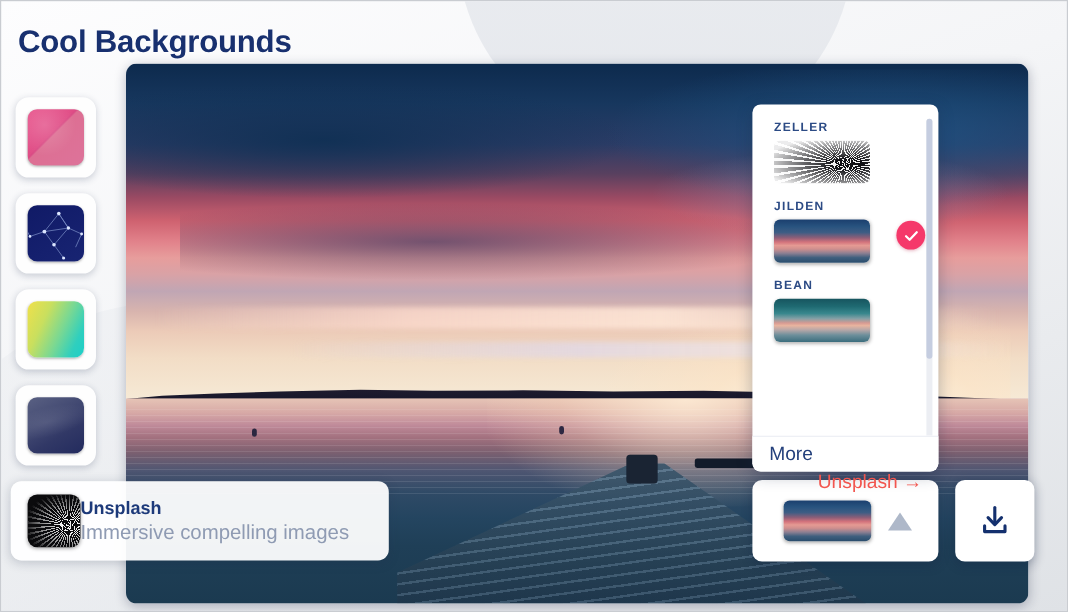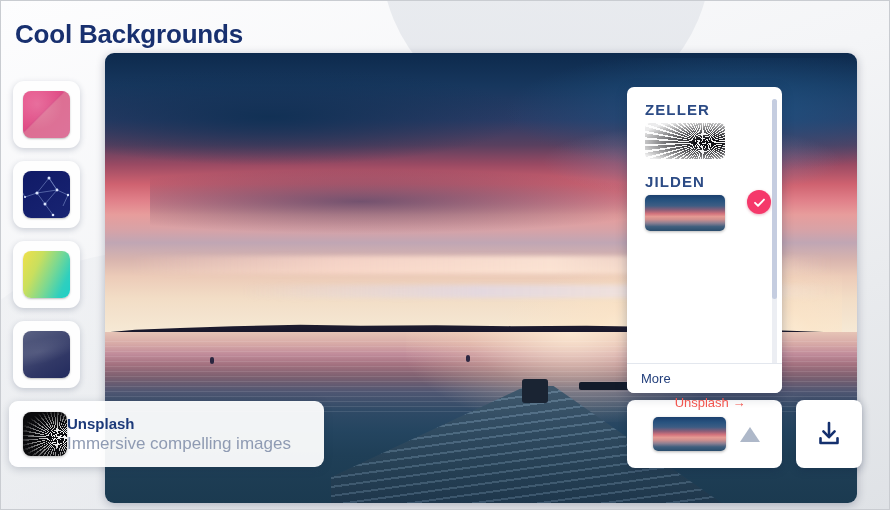--- a/index.html
+++ b/index.html
@@ -260,21 +260,21 @@
     display: flex; flex-direction: column;
   }
   .panel-list {
     position: relative;
     flex: 1;
     overflow: hidden;
     padding: 14px 0 0 18px;
   }
   .panel-item { margin-bottom: 14px; position: relative; }
   .panel-item-name {
-    font-size: 15px; font-weight: bold; letter-spacing: 1.1px;
+    font-size: 10px; font-weight: bold; letter-spacing: 1.1px;
     color: #2c4b85; margin-bottom: 5px; text-transform: uppercase;
   }
   .panel-thumb {
     width: 80px; height: 36px; border-radius: 5px; overflow: hidden;
     position: relative;
     box-shadow: 0 1px 3px rgba(0,0,0,.28);
   }
   .pt-zeller {
     background:
       repeating-conic-gradient(from 195deg at 72% 55%,
@@ -332,21 +332,21 @@
     width: 5px; height: 200px;
     background: #c5cde0; border-radius: 3px;
   }
 
   .panel-footer {
     flex: none;
     height: 30px;
     border-top: 1px solid #e3e7ee;
     display: flex; align-items: center;
     padding-left: 14px;
-    font-size: 13px;
+    font-size: 16px;
     background: #fff;
     border-radius: 0 0 7px 7px;
   }
   .footer-more { color: #24407c; }
   .footer-link { color: #f2564f; margin-left: 4px; margin-top: 48px; }
 
   
   .toolbar {
     position: absolute; left: 626px; top: 399px;
     display: flex; gap: 14px; z-index: 36;
@@ -461,20 +461,24 @@
       <div class="panel-item">
         <div class="panel-item-name">JILDEN</div>
         <div class="panel-thumb pt-jilden"></div>
         <div class="check-badge">
           <svg viewBox="0 0 16 16">
             <path d="M2.5 8.4 L6.2 12 L13.5 4.4" fill="none" stroke="#ffffff" stroke-width="2.3" stroke-linecap="round" stroke-linejoin="round"></path>
           </svg>
         </div>
       </div>
 
+      <div class="panel-item">
+        <div class="panel-item-name">BEAN</div>
+        <div class="panel-thumb pt-bean"></div>
+      </div>
 
 
       <div class="panel-scrollbar">
         <div class="panel-scroll-thumb"></div>
       </div>
     </div>
 
     <div class="panel-footer">
       <span class="footer-more">More</span>
       <span class="footer-link">Unsplash →</span>

